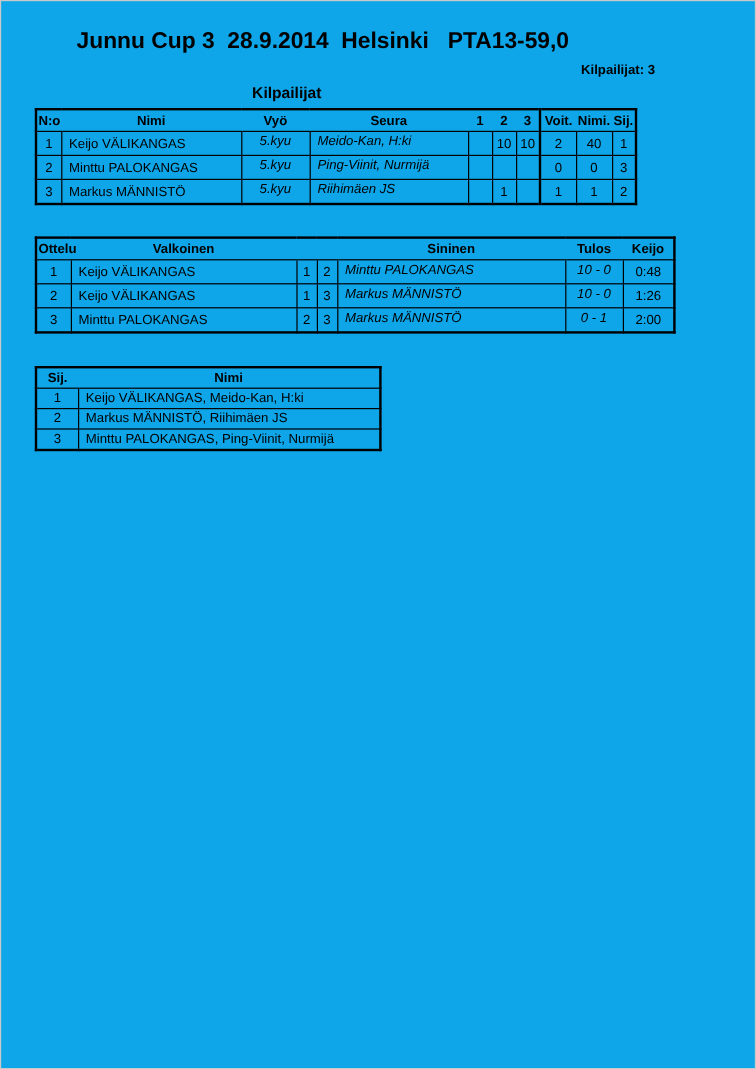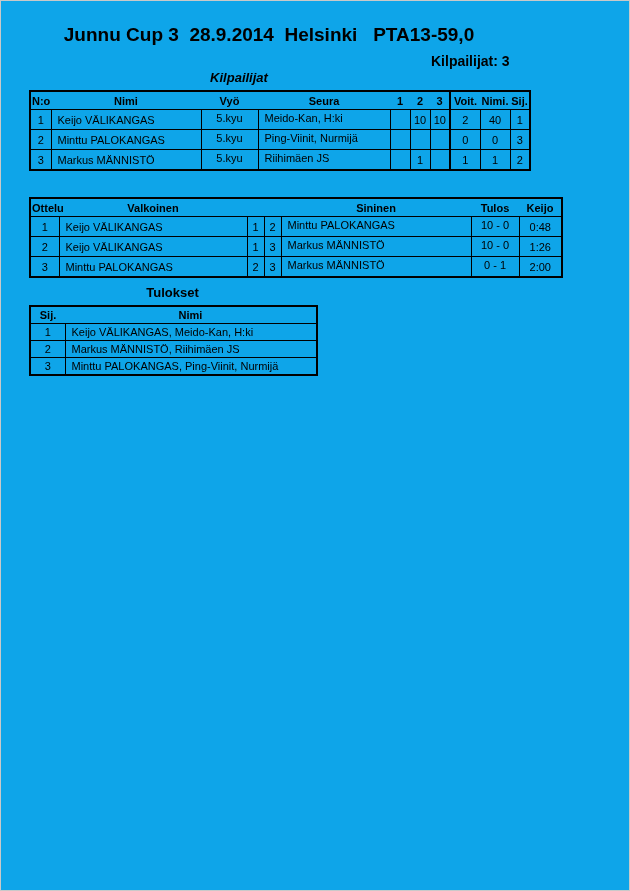--- a/index.html
+++ b/index.html
@@ -14,30 +14,30 @@
     overflow:hidden;
   }
   .main-title {
     position:absolute; top:23px; left:0; width:536px;
     text-align:center;
     font-size:19px; font-weight:bold;
     white-space:pre;
   }
   .competitors-count {
     position:absolute; top:52px; left:430px; width:168px;
-    text-align:left;
-    font-size:14px; font-weight:bold;
+    text-align:center;
+    font-size:11px; font-weight:bold;
   }
   .section-title {
     position:absolute;
     font-size:13px; font-weight:bold;
     text-align:center;
     white-space:nowrap;
   }
-  #st-kilpailijat { top:69px;  left:28px; width:420px;font-style:italic; }
+  #st-kilpailijat { top:69px;  left:28px; width:420px; }
   #st-ottelut     { top:177px; left:28px; width:532px; }
   #st-tulokset    { top:284px; left:28px; width:287px; }
 
   table.doc {
     position:absolute;
     border-collapse:collapse;
     table-layout:fixed;
     font-size:11px;
     border:2px solid #000;
   }
@@ -51,21 +51,21 @@
     height:17px;
     font-weight:normal;
   }
   table.doc th {
     border-left:none; border-right:none;
     font-weight:bold;
   }
   table.doc th.thickL, table.doc td.thickL { border-left:2px solid #000; }
   table.doc .left  { text-align:left; padding-left:6px;margin-top:20px; }
   table.doc th.edge { text-align:left; padding-left:1px; overflow:visible; }
-  table.doc td.raised { vertical-align:top; padding-top:2px; }
+  table.doc td.raised { vertical-align:top; padding-top:2px;font-style:italic; }
 
   #kilpailijat-table { top:89px;  left:28px; width:500px; }
   #ottelut-table     { top:196px; left:28px; width:532px;border-radius:15px; }
   #tulokset-table    { top:304px; left:28px; width:287px; }
   #tulokset-table td, #tulokset-table th { height:16px; }
 </style>
 </head>
 <body>
 
 <div class="page">
@@ -184,21 +184,20 @@
       <td class="left">Minttu PALOKANGAS</td>
       <td>2</td>
       <td>3</td>
       <td class="left raised">Markus MÄNNISTÖ</td>
       <td class="raised">0 - 1</td>
       <td>2:00</td>
     </tr>
   </tbody>
     </table>
 
-  <div class="section-title" id="st-tulokset">Tulokset</div>
 
   <table class="doc" id="tulokset-table">
     <colgroup>
       <col style="width:35px">
         <col style="width:252px">
     </colgroup>
     <tbody>
         <tr>
       <th>Sij.</th>
       <th>Nimi</th>

